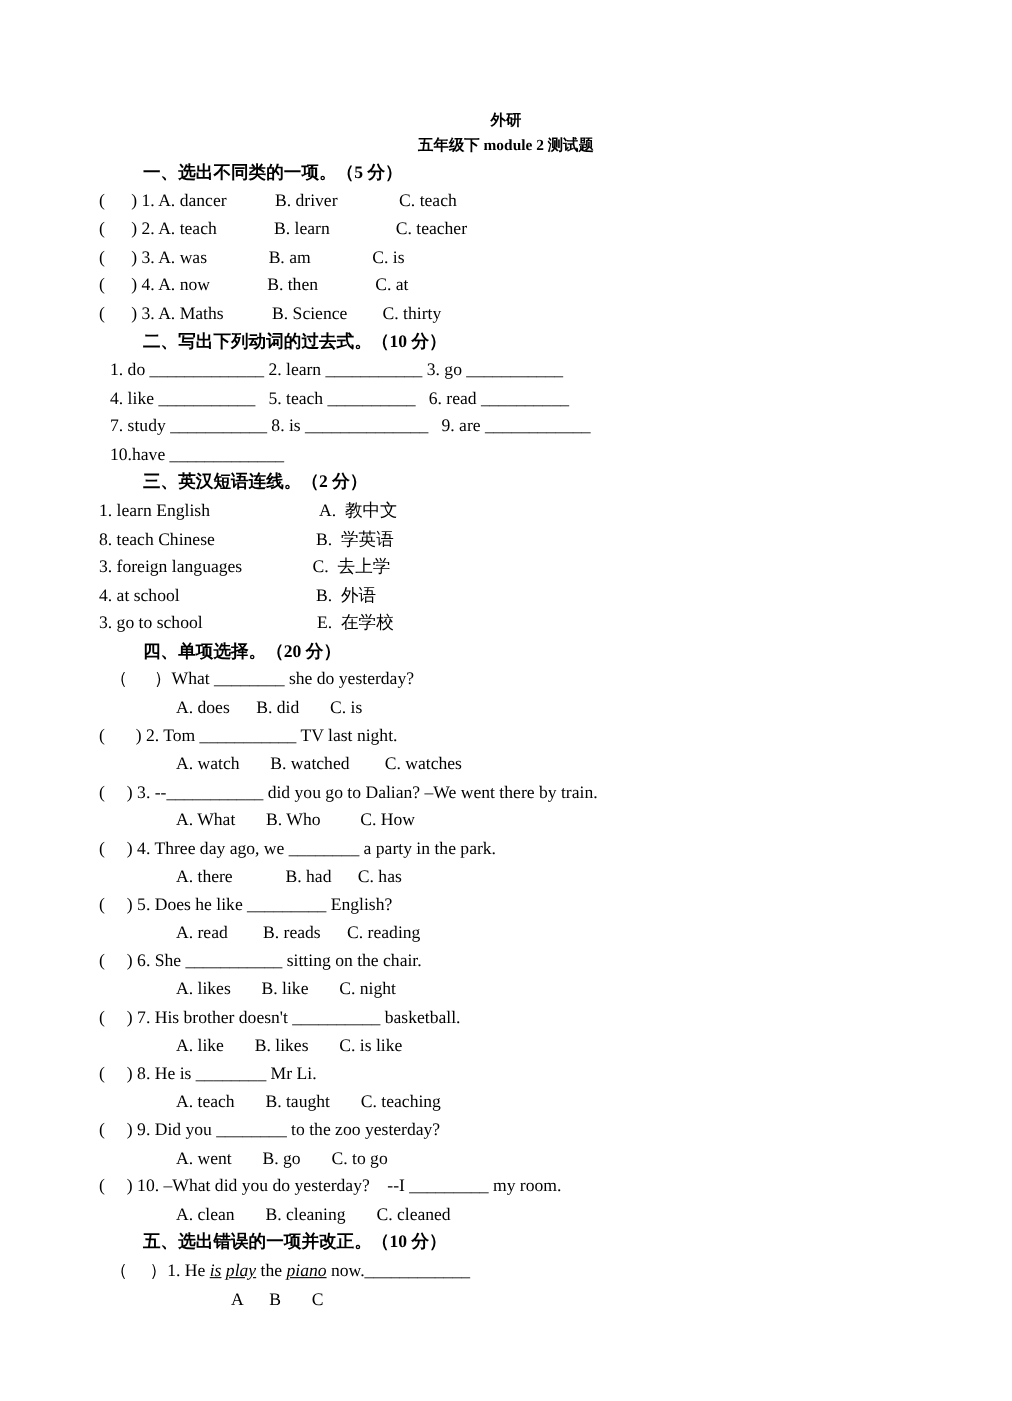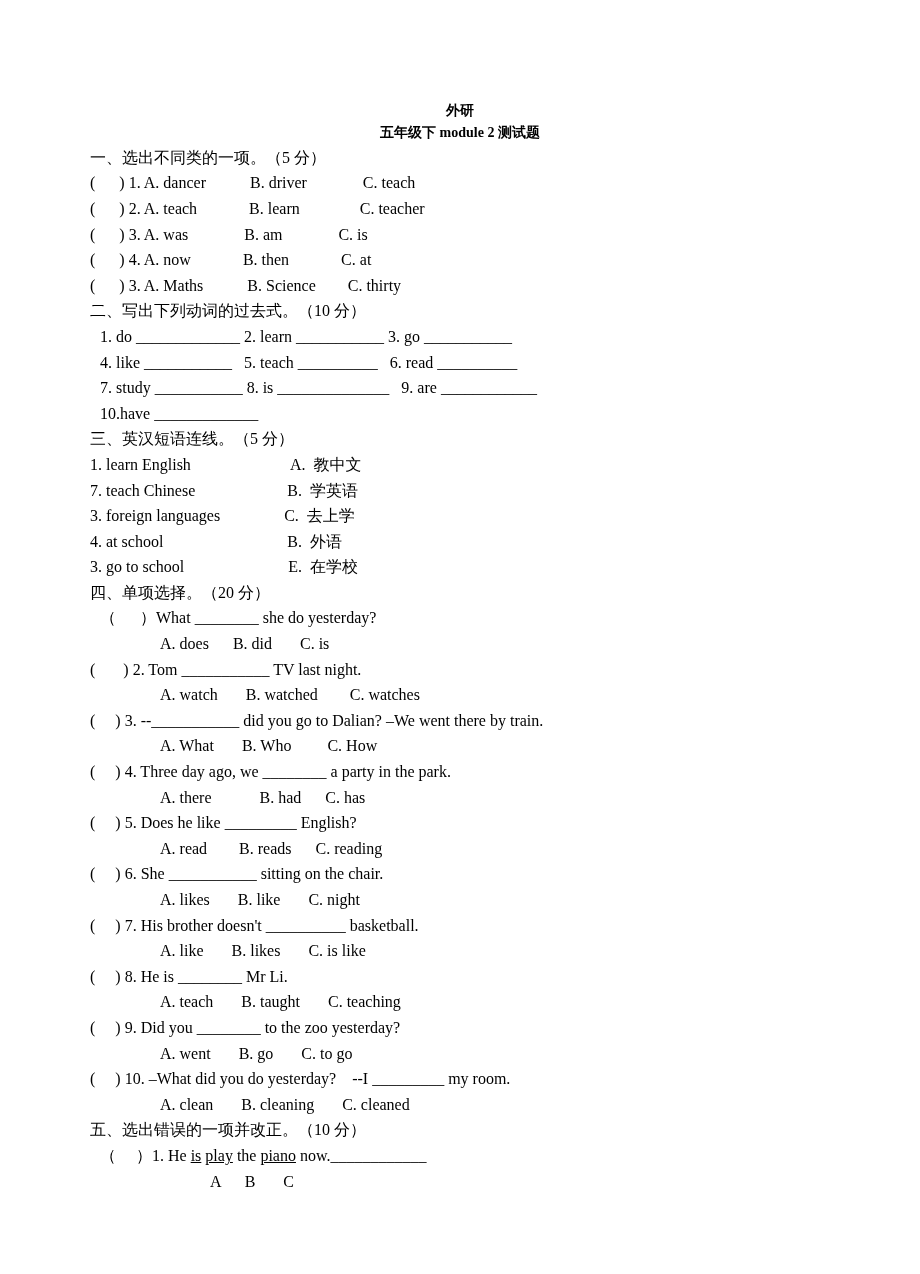--- a/index.html
+++ b/index.html
@@ -12,52 +12,53 @@
     padding: 100px 90px 0 90px;
     box-sizing: border-box;
     line-height: 1.6;
   }
   .title-line {
     text-align: center;
     font-weight: bold;
     font-size: 14px;
   }
   .section-heading {
-    font-weight: normal;
+    font-weight: bold;
+    margin-left: 40px;
   }
   .question-line, .choice-line, .body-line {
     white-space: pre;
   }
   .indent1 { padding-left: 10px; }
   .indent2 { padding-left: 70px; }
   .indent3 { padding-left: 120px; }
-  u { text-decoration: underline; }
+  u { text-decoration: underline; font-style: italic; }
 </style>
 </head>
 <body>
 
 <div class="title-line">外研</div>
 <div class="title-line">五年级下 module 2    测试题</div>
 
 <div class="section-heading">一、选出不同类的一项。（5 分）</div>
 <div class="question-line">(      ) 1. A. dancer           B. driver              C. teach</div>
 <div class="question-line">(      ) 2. A. teach             B. learn               C. teacher</div>
 <div class="question-line">(      ) 3. A. was              B. am              C. is</div>
 <div class="question-line">(      ) 4. A. now             B. then             C. at</div>
 <div class="question-line">(      ) 3. A. Maths           B. Science        C. thirty</div>
 
 <div class="section-heading">二、写出下列动词的过去式。（10 分）</div>
 <div class="body-line indent1">1. do _____________ 2. learn ___________ 3. go ___________</div>
 <div class="body-line indent1">4. like ___________   5. teach __________   6. read __________</div>
 <div class="body-line indent1">7. study ___________ 8. is ______________   9. are ____________</div>
 <div class="body-line indent1">10.have _____________</div>
 
-<div class="section-heading">三、英汉短语连线。（5 分）</div>
+<div class="section-heading">三、英汉短语连线。（2 分）</div>
 <div class="body-line">1. learn English                         A.  教中文</div>
-<div class="body-line">7. teach Chinese                       B.  学英语</div>
+<div class="body-line">8. teach Chinese                       B.  学英语</div>
 <div class="body-line">3. foreign languages                C.  去上学</div>
 <div class="body-line">4. at school                               B.  外语</div>
 <div class="body-line">3. go to school                          E.  在学校</div>
 
 <div class="section-heading">四、单项选择。（20 分）</div>
 <div class="question-line indent1">（      ）What ________ she do yesterday?</div>
 <div class="choice-line indent2">A. does      B. did       C. is</div>
 <div class="question-line">(       ) 2. Tom ___________ TV last night.</div>
 <div class="choice-line indent2">A. watch       B. watched        C. watches</div>
 <div class="question-line">(     ) 3. --___________ did you go to Dalian? –We went there by train.</div>

